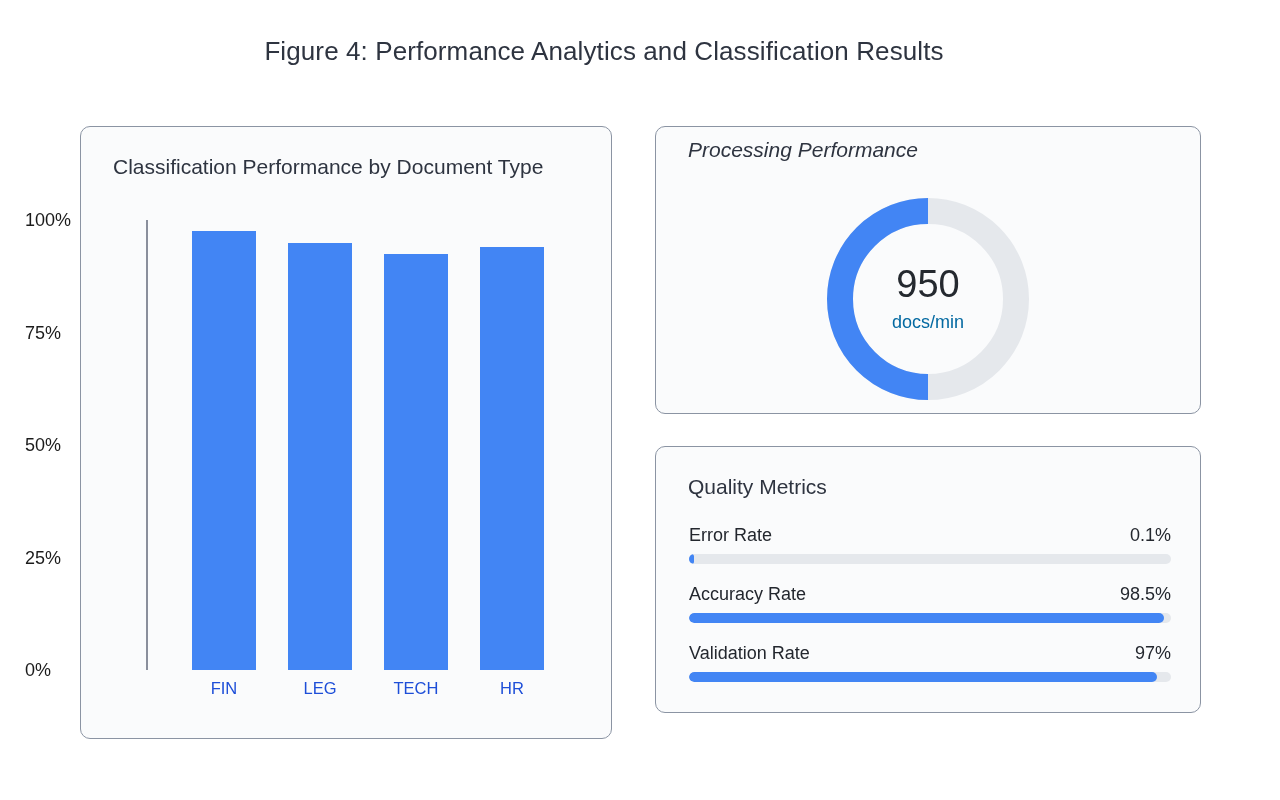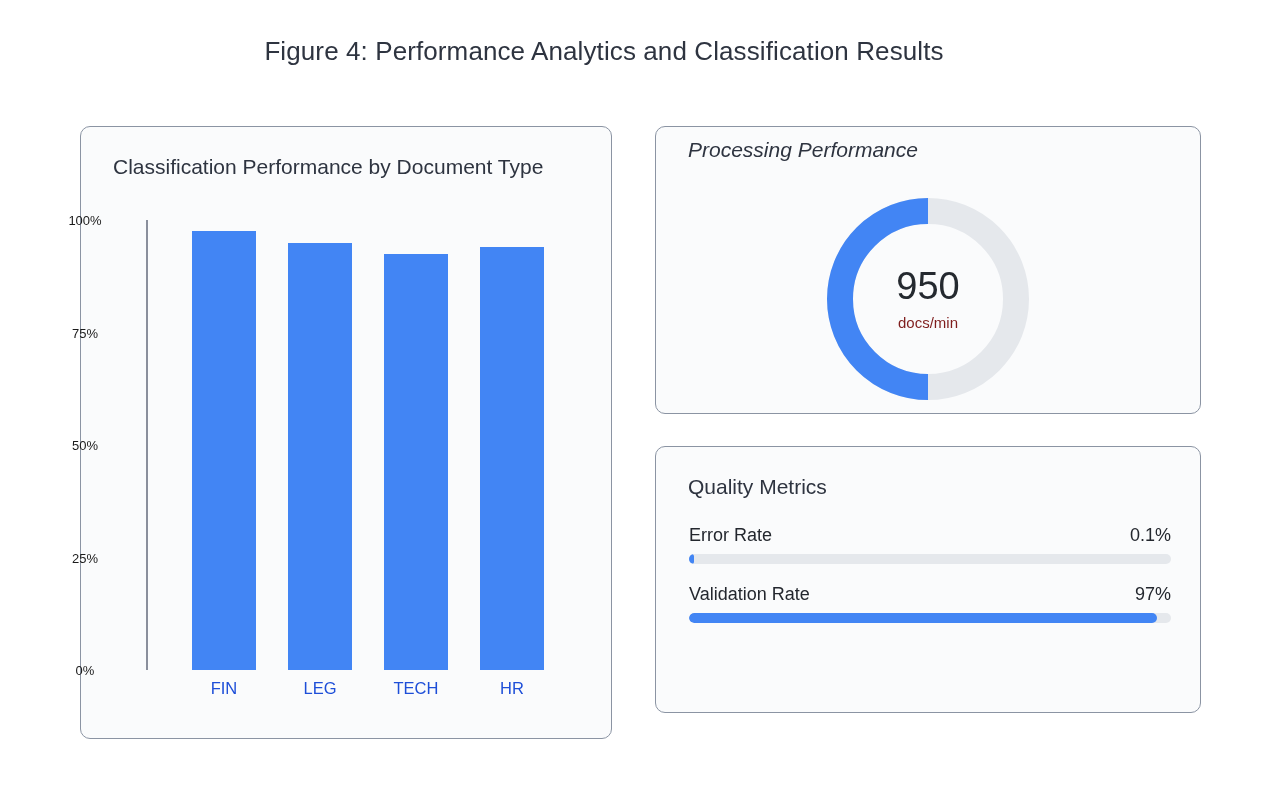--- a/index.html
+++ b/index.html
@@ -87,22 +87,22 @@
     top: 93px;
     width: 2.2px;
     height: 450px;
     background: #8a8f9c;
   }
 
   .ytick {
     position: absolute;
     right: 482px;
     width: 120px;
-    text-align: center;
-    font-size: 13px;
+    text-align: left;
+    font-size: 18px;
     color: #1b1b1b;
     transform: translateY(-50%);
     white-space: nowrap;
   }
 
   .bars-area {
     position: absolute;
     left: 96px;
     top: 93px;
     width: 420px;
@@ -168,22 +168,22 @@
     justify-content: center;
   }
 
   #gauge-value {
     font-size: 38px;
     color: #24292f;
     line-height: 1.05;
   }
 
   #gauge-unit {
-    font-size: 15px;
-    color: #7f1d1d;
+    font-size: 18px;
+    color: #0369a1;
     margin-top: 7px;
   }
 
   
   #metrics-panel-title {
     left: 32px;
     top: 28px;
   }
 
   #metrics-list {
@@ -291,20 +291,29 @@
         <div class="metric-head">
           <span class="metric-label">Error Rate</span>
           <span class="metric-value">0.1%</span>
         </div>
         <div class="metric-track" style="background: rgb(229, 232, 236);">
           <div class="metric-fill" style="width: 1%; background: rgb(66, 133, 244);"></div>
         </div>
       </div>
       <div class="metric-row">
         <div class="metric-head">
+          <span class="metric-label">Accuracy Rate</span>
+          <span class="metric-value">98.5%</span>
+        </div>
+        <div class="metric-track" style="background: rgb(229, 232, 236);">
+          <div class="metric-fill" style="width: 98.5%; background: rgb(66, 133, 244);"></div>
+        </div>
+      </div>
+      <div class="metric-row">
+        <div class="metric-head">
           <span class="metric-label">Validation Rate</span>
           <span class="metric-value">97%</span>
         </div>
         <div class="metric-track" style="background: rgb(229, 232, 236);">
           <div class="metric-fill" style="width: 97%; background: rgb(66, 133, 244);"></div>
         </div>
       </div>
     </div>
 </div>
 

